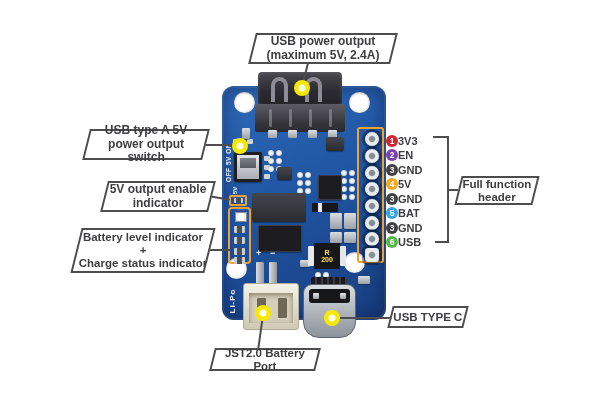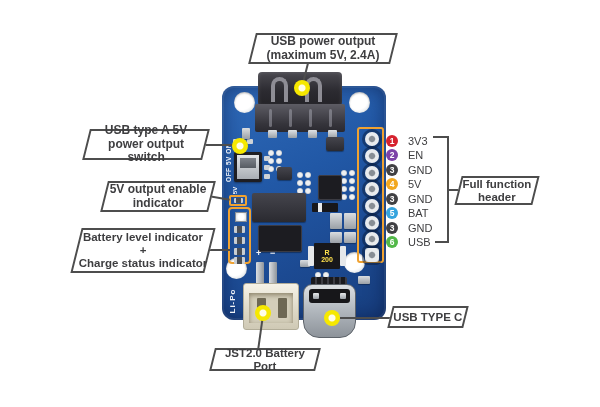--- a/index.html
+++ b/index.html
@@ -20,21 +20,21 @@
 
   
   .dot{width:16px;height:16px;border-radius:50%;z-index:7;
        background:radial-gradient(circle,#fffdE6 0 26%,#f6e800 36% 76%,#b7ab00 90% 100%);}
 
   
   .pin-row{display:flex;align-items:center;height:13px;z-index:6;}
   .pin-num{position:relative;width:12px;height:12px;border-radius:50%;color:#fff;
            font-size:8.5px;font-weight:bold;display:flex;align-items:center;justify-content:center;
            flex:0 0 12px;}
-  .pin-label{position:relative;margin-left:10px;font-size:11px;font-weight:normal;color:#3d3d3f;}
+  .pin-label{position:relative;font-size:11px;font-weight:bold;color:#3d3d3f;}
 
   
   .board{left:222px;top:86px;width:164px;height:234px;border-radius:12px;z-index:2;
          background:linear-gradient(155deg,#2f6ab8 0%,#2158a6 40%,#1c4a92 70%,#173e7e 100%);
          box-shadow:inset 0 0 0 2px rgba(255,255,255,.07),inset 0 0 20px rgba(0,10,45,.5);}
   .hole{width:21px;height:21px;border-radius:50%;
         background:radial-gradient(circle at 40% 35%,#ffffff 0 55%,#e8ecef 75%,#c9d0d6 100%);
         box-shadow:inset 0 1px 2px rgba(0,0,0,.3);}
   .silk{color:#f2f4f8;font-weight:bold;white-space:nowrap;z-index:3;}
 

